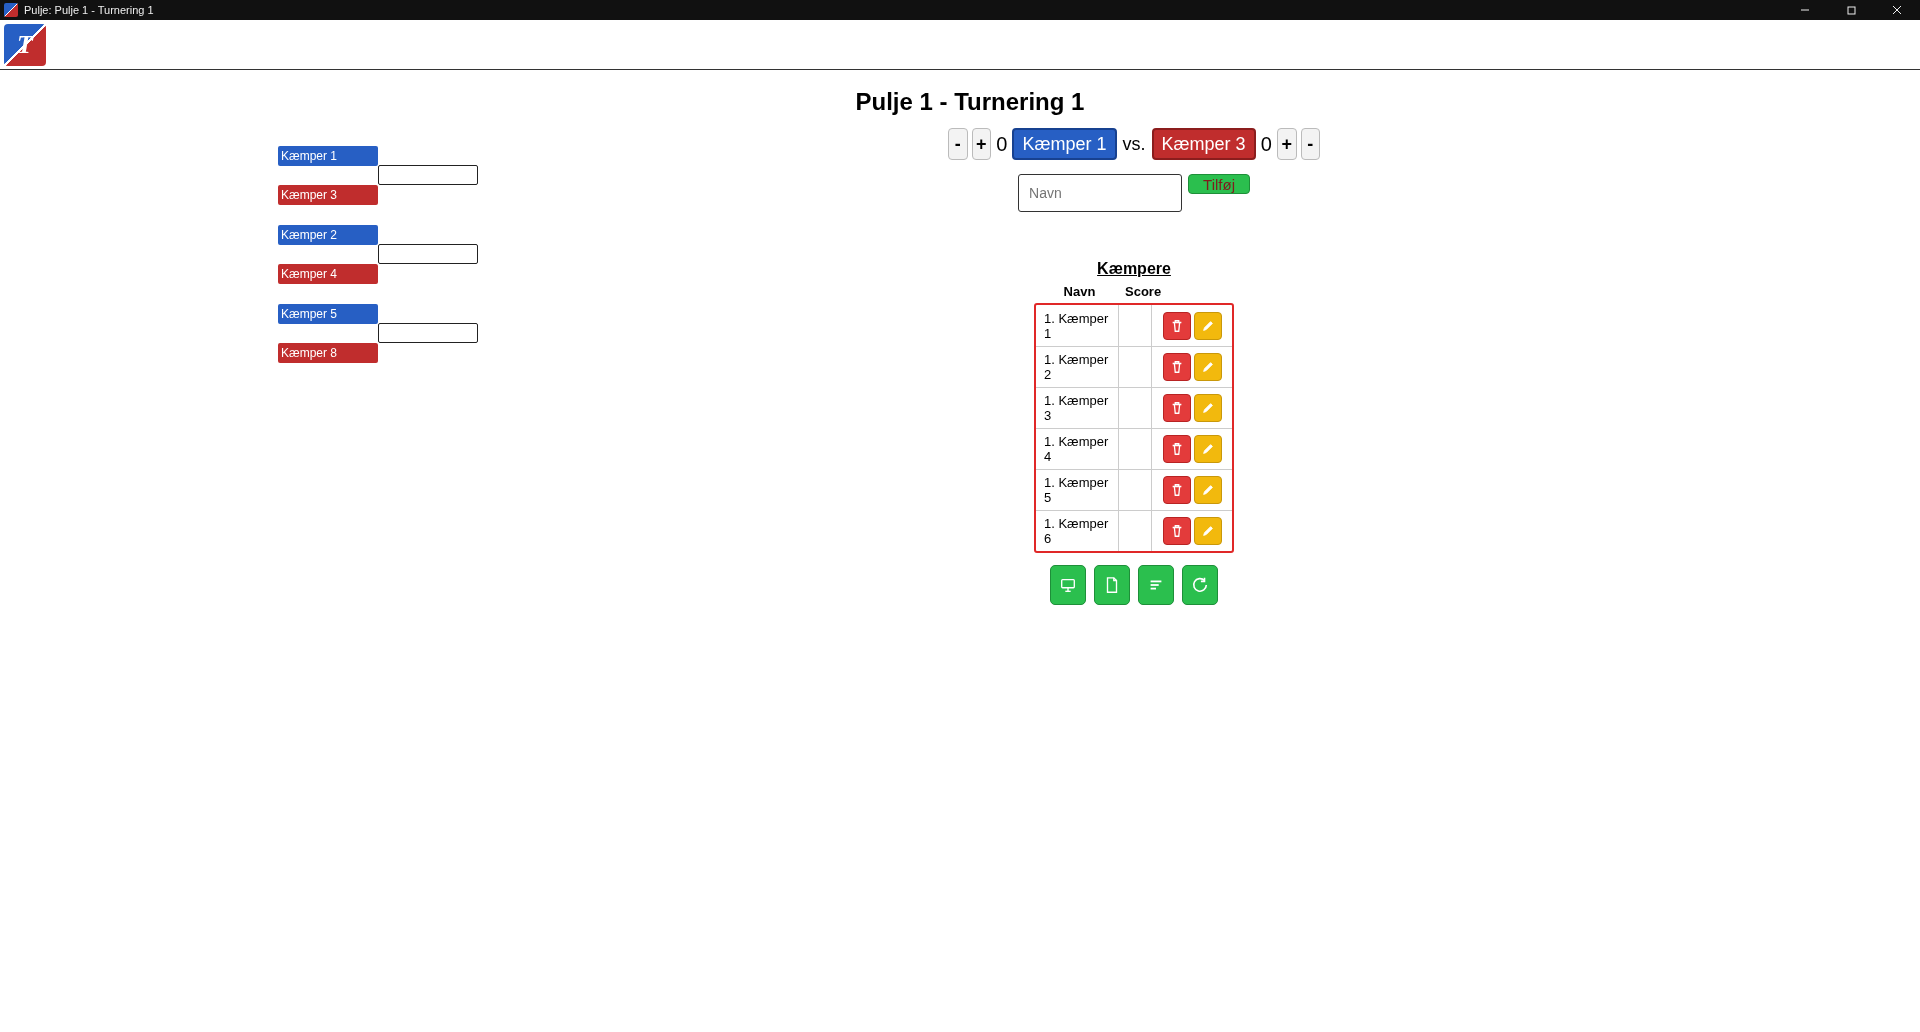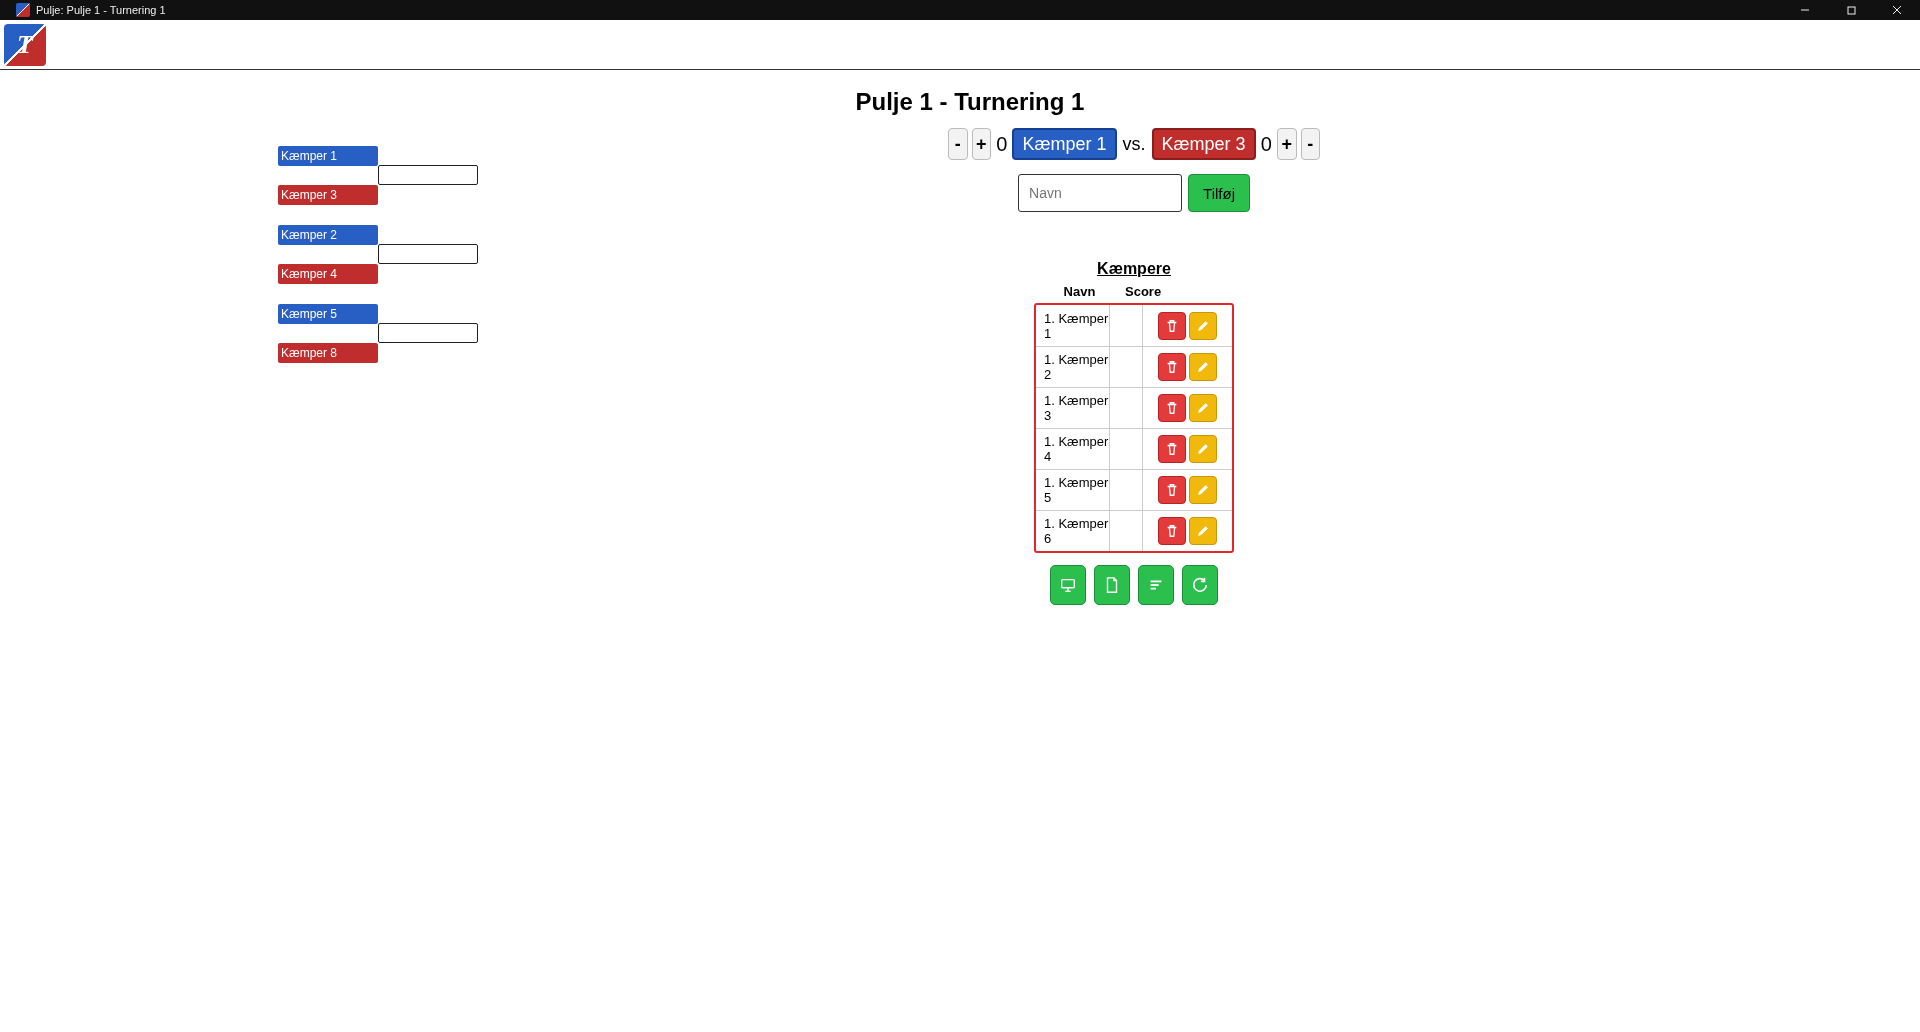--- a/index.html
+++ b/index.html
@@ -7,21 +7,21 @@
   body { width: 1920px; height: 1032px; overflow: hidden; position: relative; }
 
   
   .titlebar {
     background: #111;
     color: #eee;
     height: 20px;
     display: flex;
     align-items: center;
     font-size: 11px;
-    padding-left: 16px;
+    padding-left: 4px;
     position: relative;
   }
   .titlebar .tb-icon {
     width: 14px; height: 14px;
     background: linear-gradient(135deg, #275fc4 0 48%, #fff 48% 52%, #c02d2d 52% 100%);
     margin-right: 6px;
     border-radius: 2px;
     display: inline-block;
   }
   .titlebar .win-controls {
@@ -147,24 +147,24 @@
   }
   .name-input {
     width: 164px; height: 38px;
     border: 1px solid #333;
     border-radius: 3px;
     padding: 0 10px;
     font-size: 14px;
     color: #555;
   }
   .add-btn {
-    height: 38px;
+    height: 20px;
     padding: 0 14px;
     background: #2bbf4e;
-    color: #000000;
+    color: #7f1d1d;
     border: 1px solid #1e8f39;
     border-radius: 4px;
     font-size: 15px;
   }
 
   
   .fighters-heading {
     text-align: center;
     font-weight: bold;
     font-size: 16px;
@@ -195,21 +195,21 @@
     width: 200px;
   }
   .frow {
     display: flex;
     align-items: center;
     height: 41px;
     border-top: 1px solid #ccc;
   }
   .frow:first-child { border-top: none; }
   .frow .fname {
-    width: 74px;
+    width: 83px;
     padding-left: 8px;
     font-size: 13px;
     border-right: 1px solid #ccc;
     height: 100%;
     display: flex; align-items: center;
   }
   .frow .fscore {
     width: 33px;
     border-right: 1px solid #ccc;
     height: 100%;

